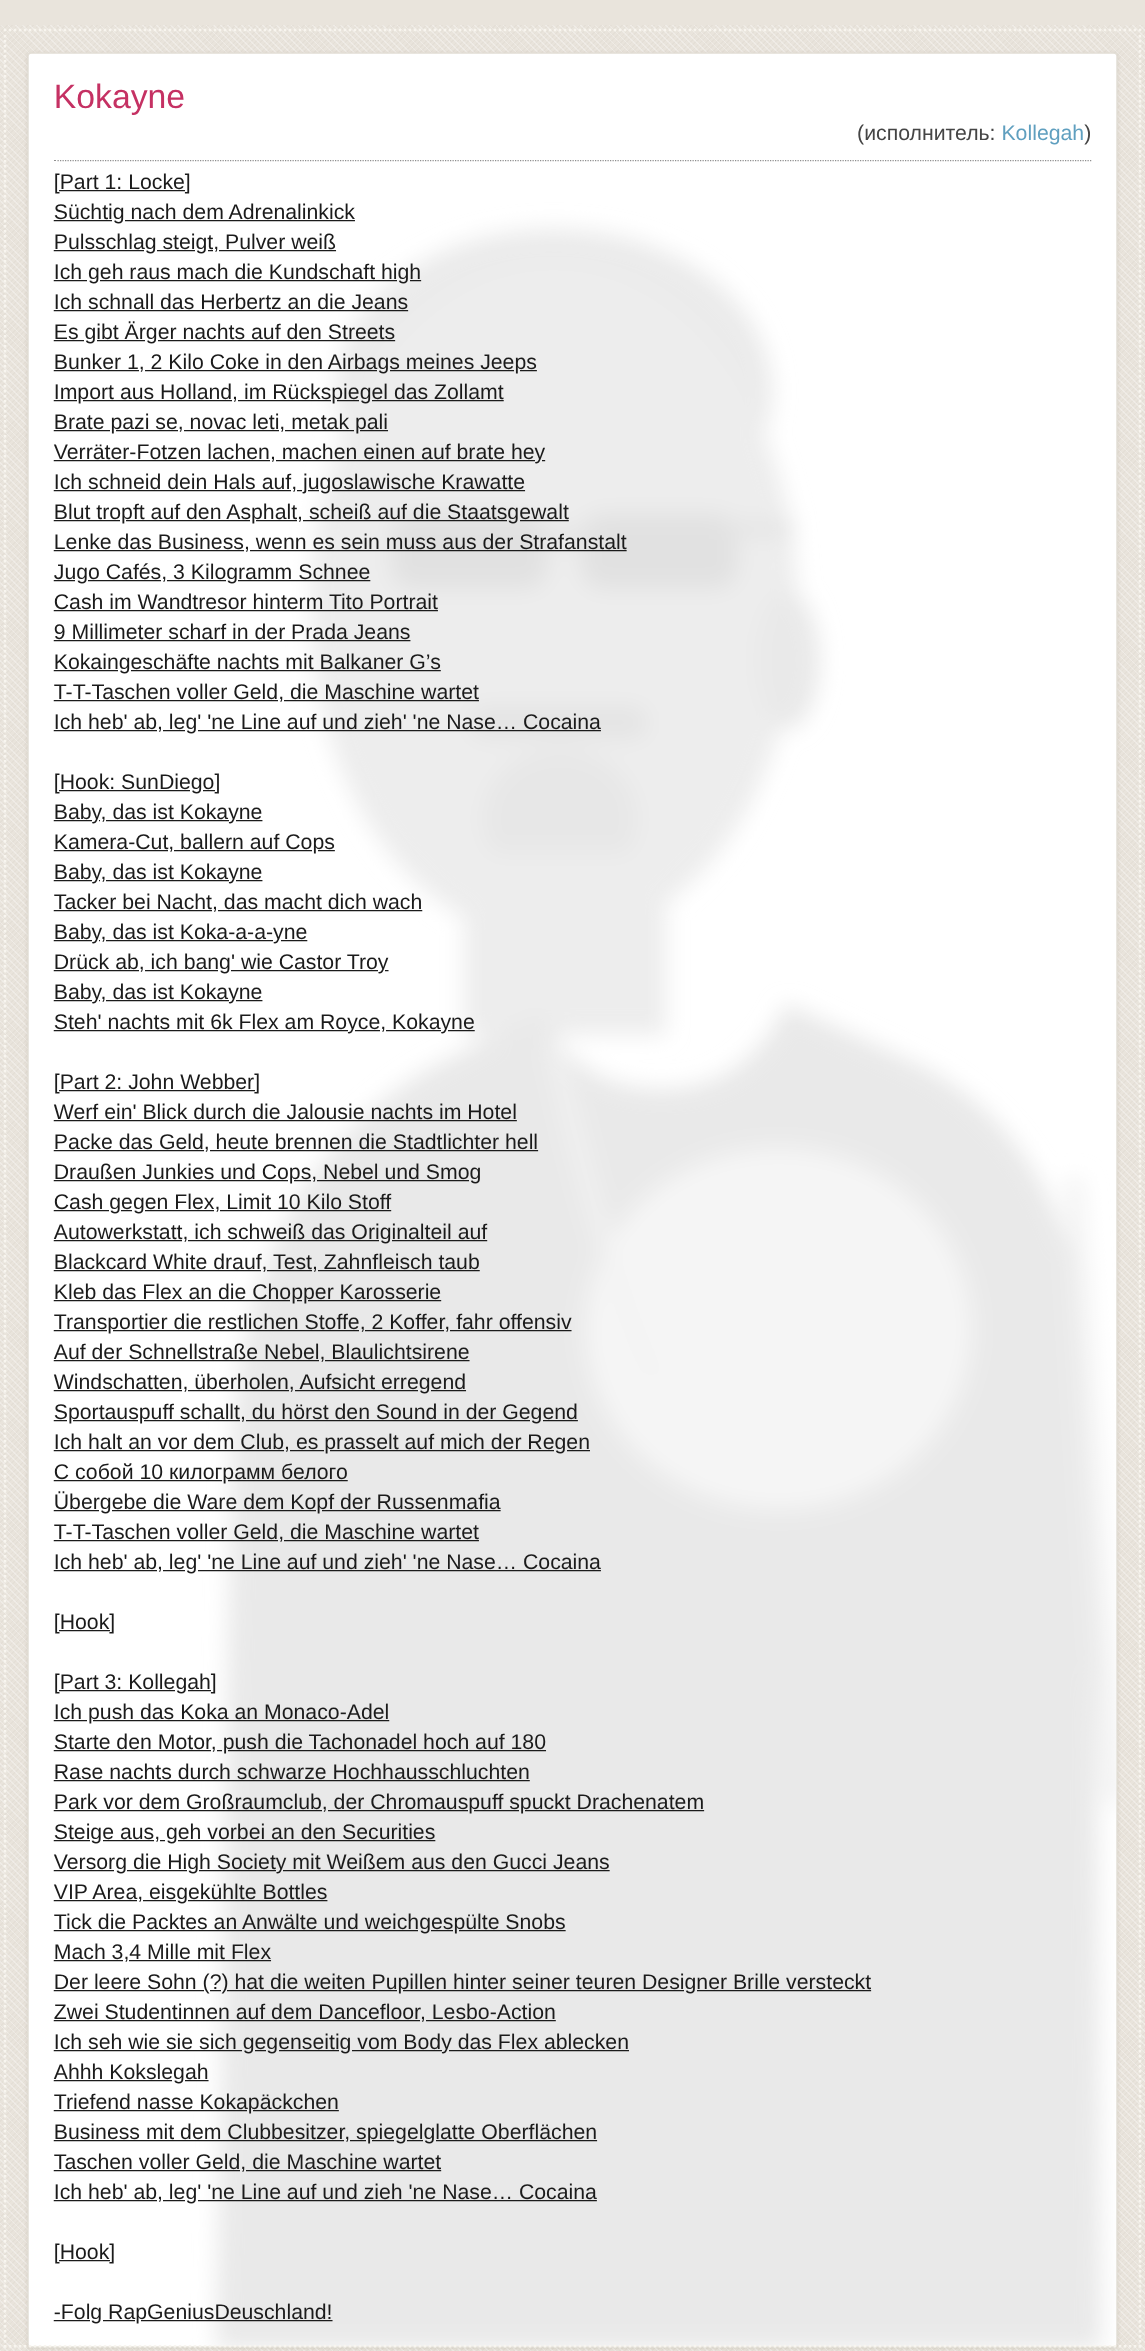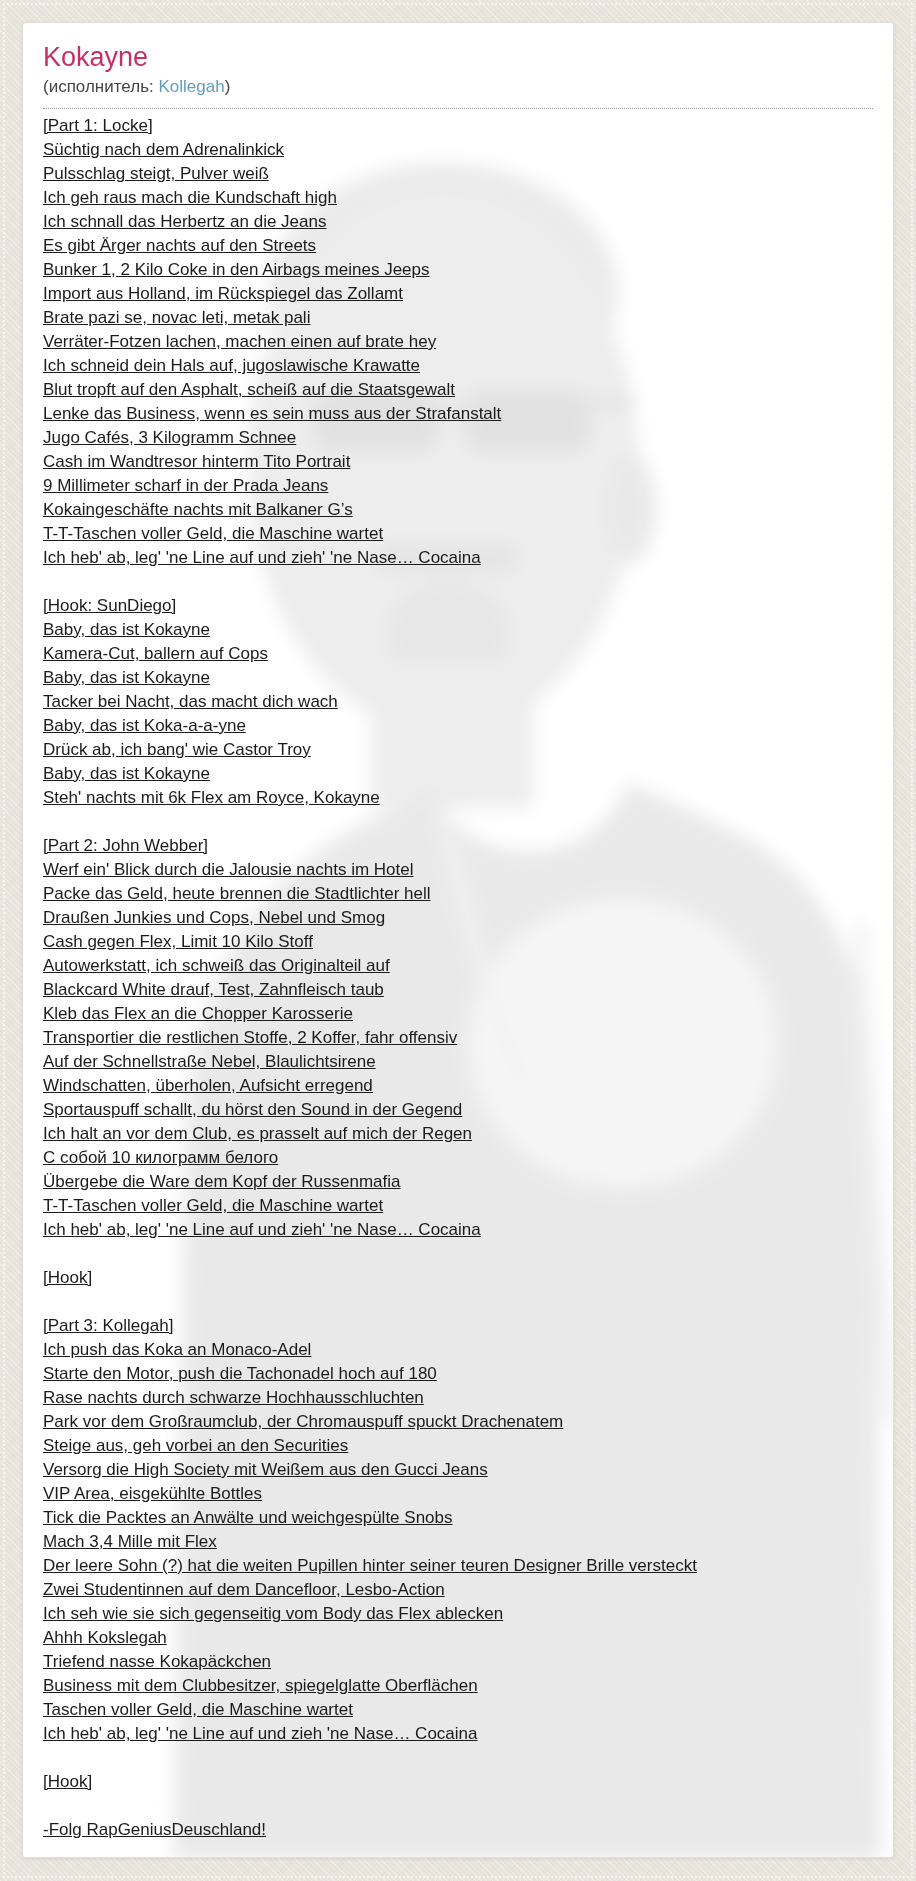--- a/index.html
+++ b/index.html
@@ -10,20 +10,21 @@
     font-family: "Liberation Sans", "DejaVu Sans", sans-serif;
     background: #e9e4dc;
   }
   .page {
     position: absolute; inset: 0;
     background-color: #e9e4dc;
     background-image:
       repeating-linear-gradient(45deg, rgba(255,255,255,.30) 0 1px, transparent 1px 4px),
       repeating-linear-gradient(-45deg, rgba(120,110,95,.04) 0 1px, transparent 1px 3px);
     overflow: hidden;
+    margin-top: 20px;
   }
   .page::after {
     content: ""; position: absolute; inset: 3px;
     border: 2px dotted #f8f5ef;
     pointer-events: none;
   }
   .card {
     position: absolute; left: 22px; top: 22px;
     width: 872px; height: 1836px;
     background: #ffffff;
@@ -39,20 +40,21 @@
     margin: 6px 0 3px 0;
     font-size: 27px; line-height: 32px;
     font-weight: normal;
     color: #c53163;
   }
   .subtitle {
     font-size: 17px; line-height: 22px;
     color: #454545;
     padding-bottom: 10px;
     border-bottom: 1px dotted #8f8f8f;
+    text-align: right;
   }
   .artist-link { color: #5f9fbf; text-decoration: none; }
 
   .lyrics {
     margin-top: 5px;
     font-size: 17px;
     line-height: 24px;
     color: #1b1b1b;
     white-space: pre;
     text-decoration: underline;

